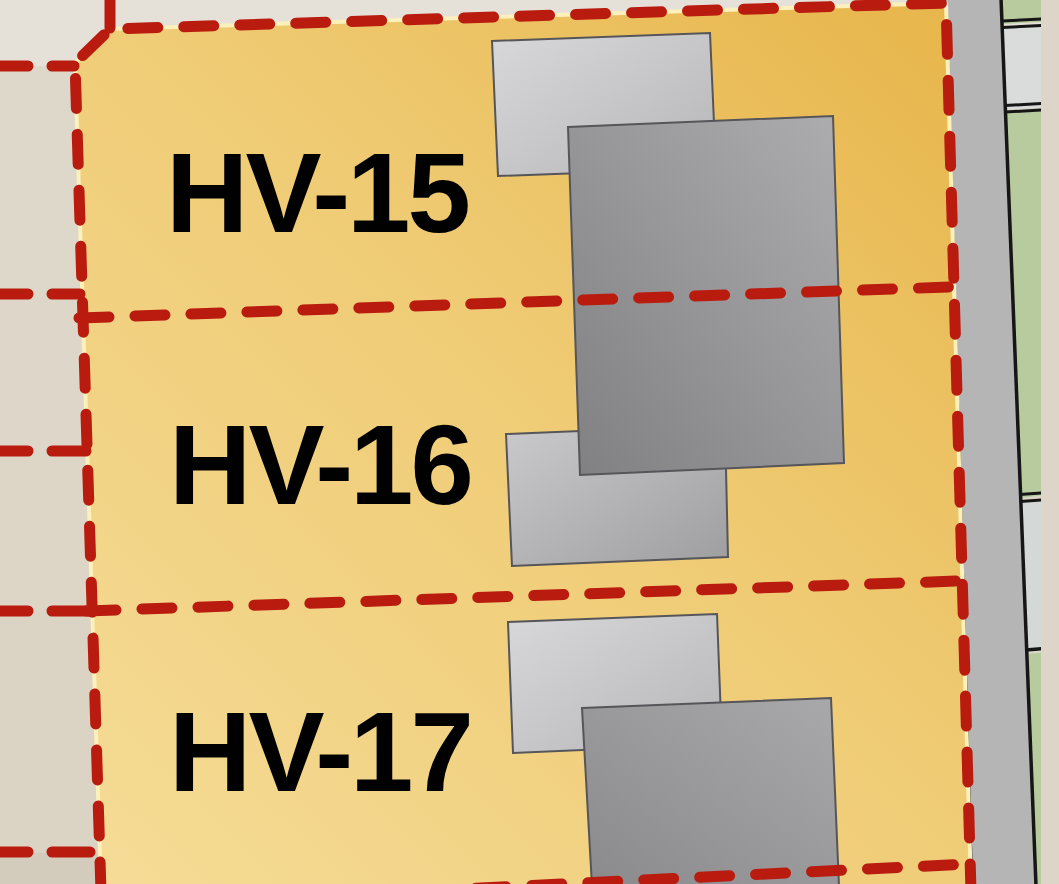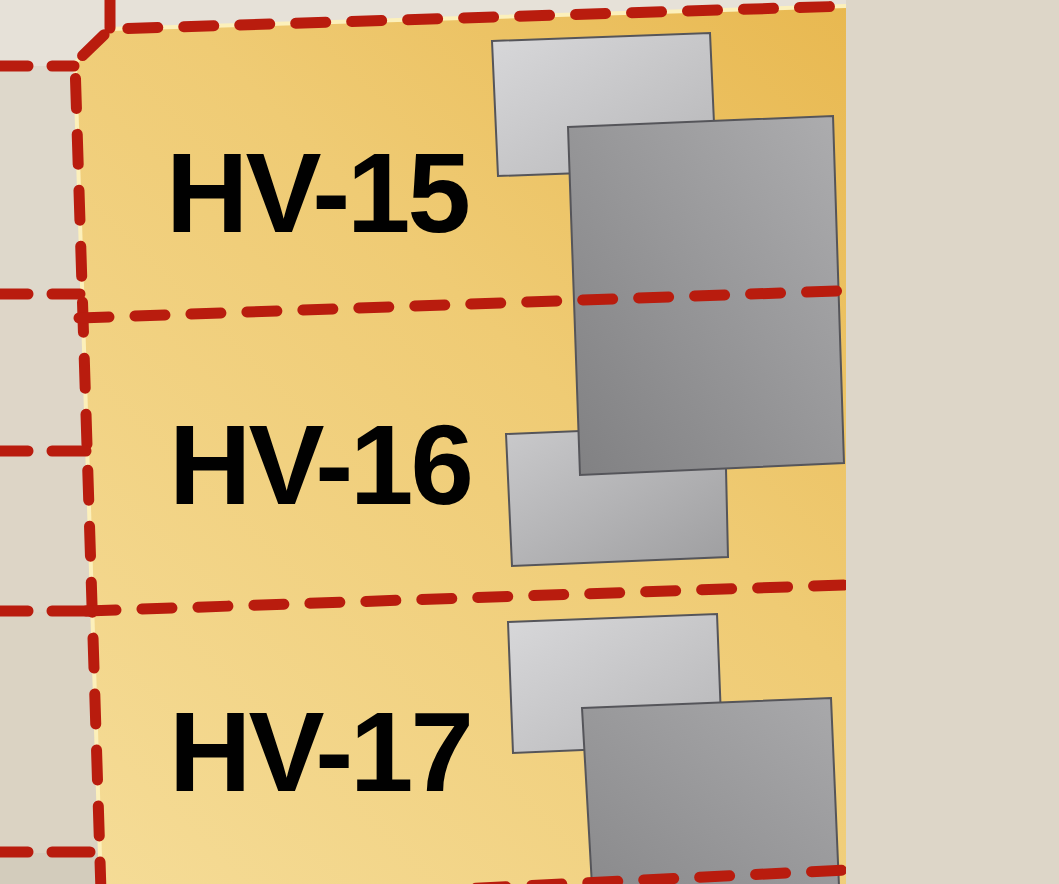--- a/index.html
+++ b/index.html
@@ -1,16 +1,16 @@
 <!DOCTYPE html>
 <html><head>
 <meta charset="utf-8">
 <style>
   html,body{margin:0;padding:0;background:#ddd6c8;}
-  .stage{position:relative;width:846px;height:884px;overflow:hidden;}
+  .stage{position:relative;width:1041px;height:884px;overflow:hidden;}
   svg{display:block;}
   text.parcel-label{
     font-family:"Liberation Sans","DejaVu Sans",sans-serif;
     font-weight:700;
     font-size:114px;
     letter-spacing:-3px;
     fill:#010101;
   }
 </style>
 </head>

